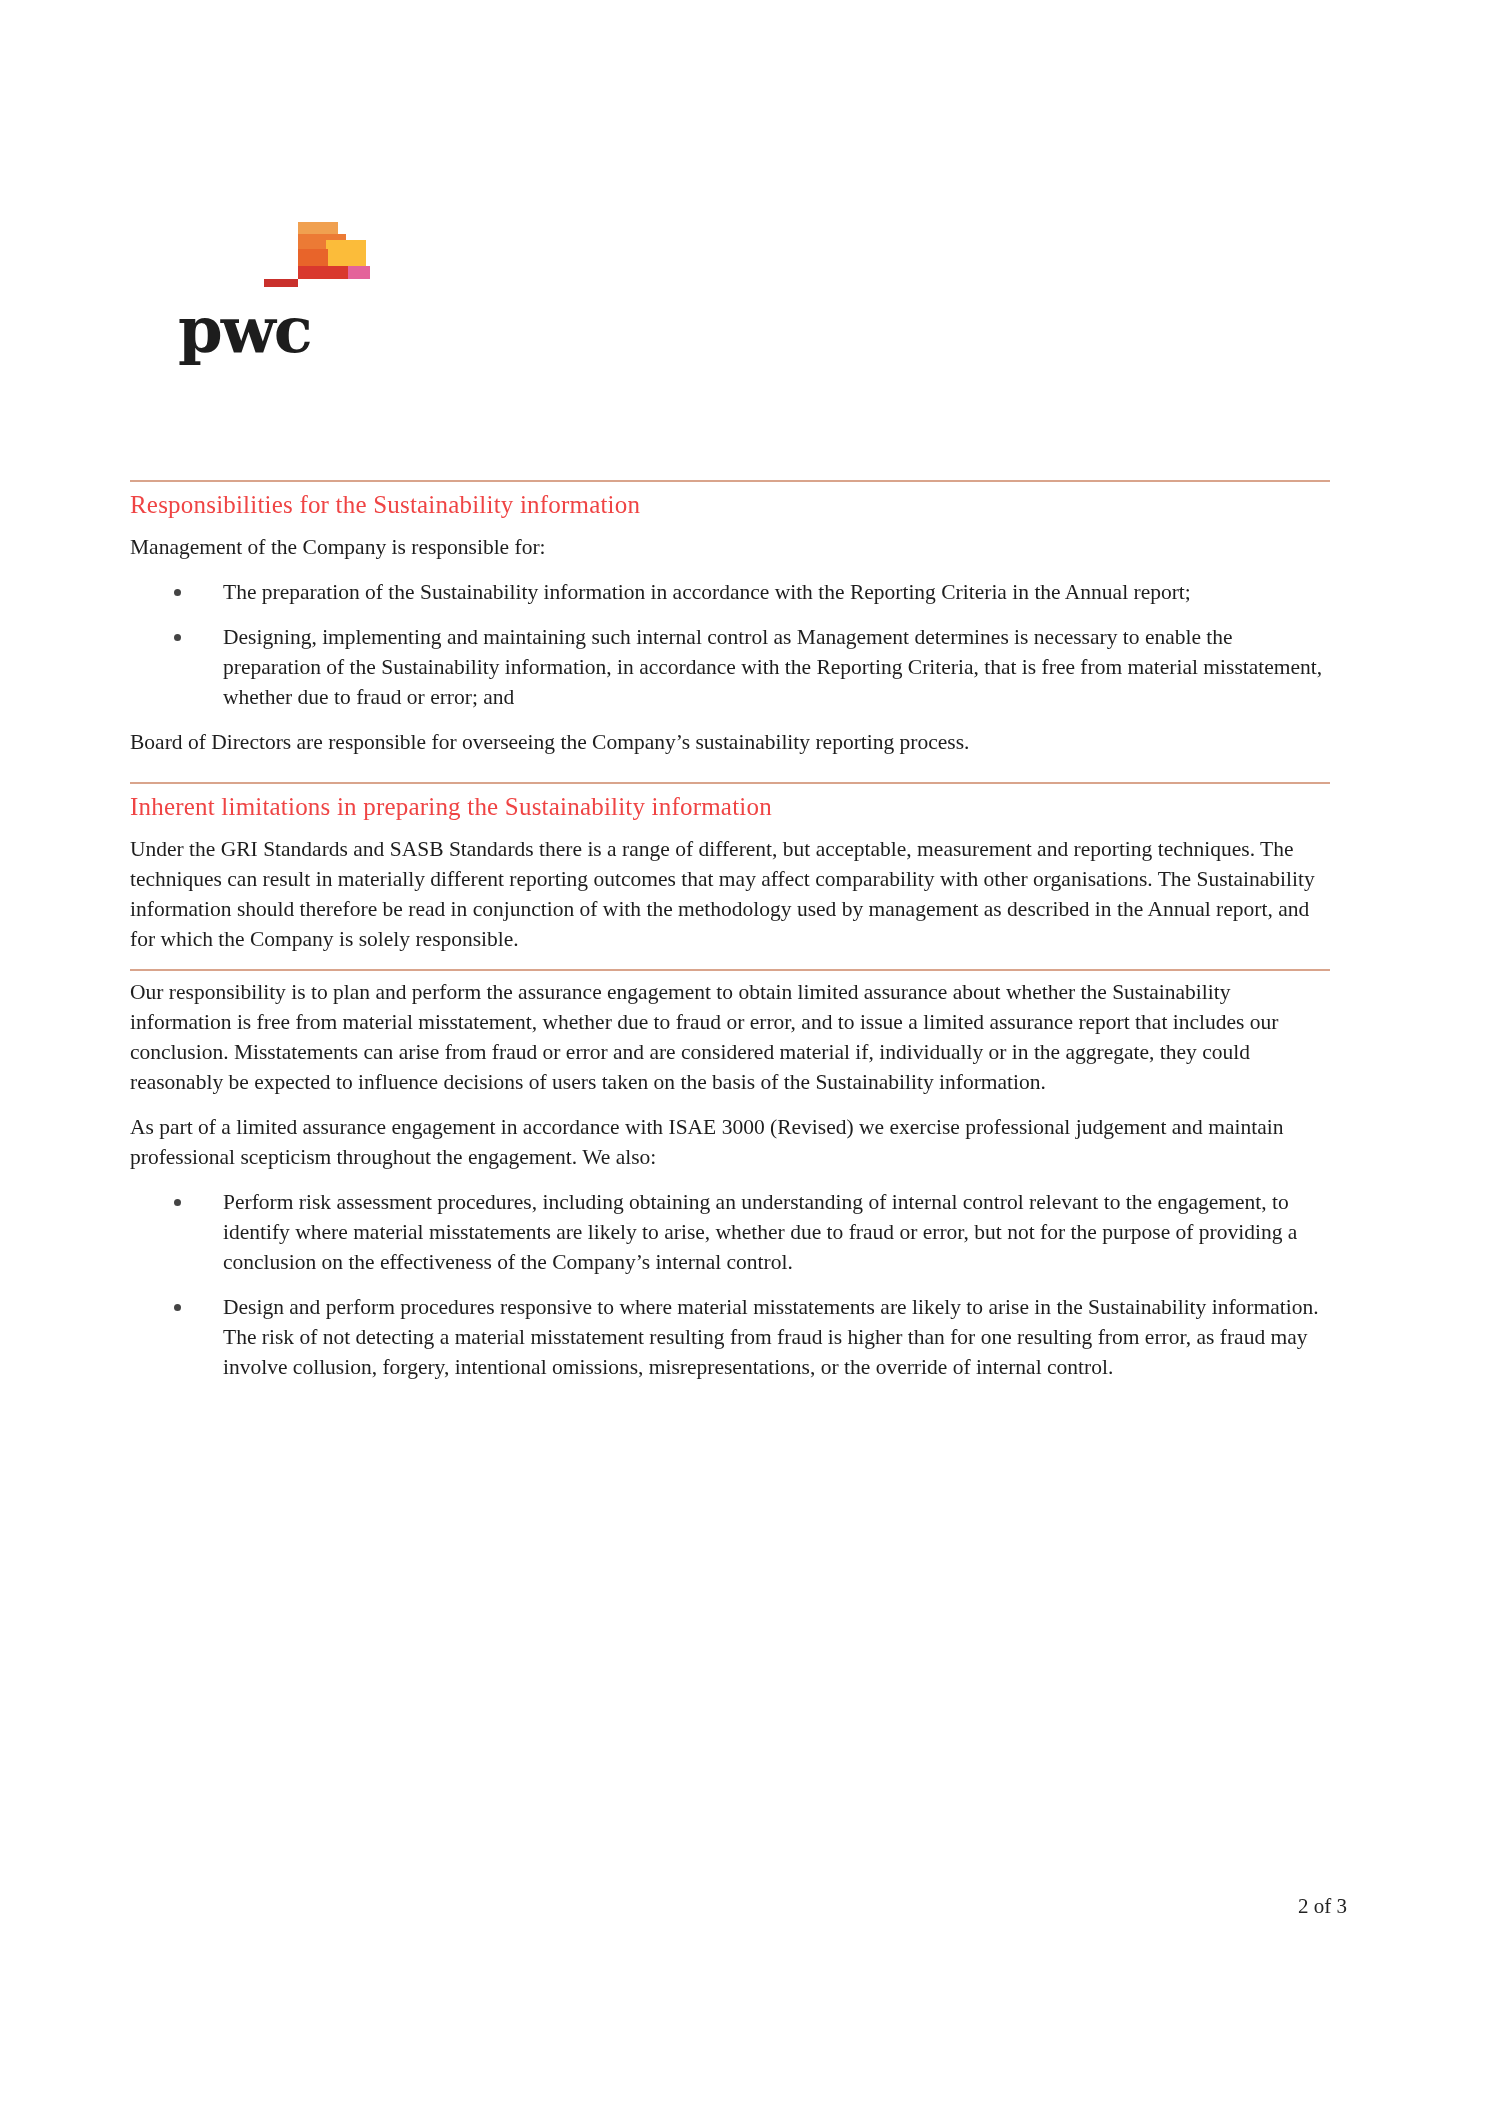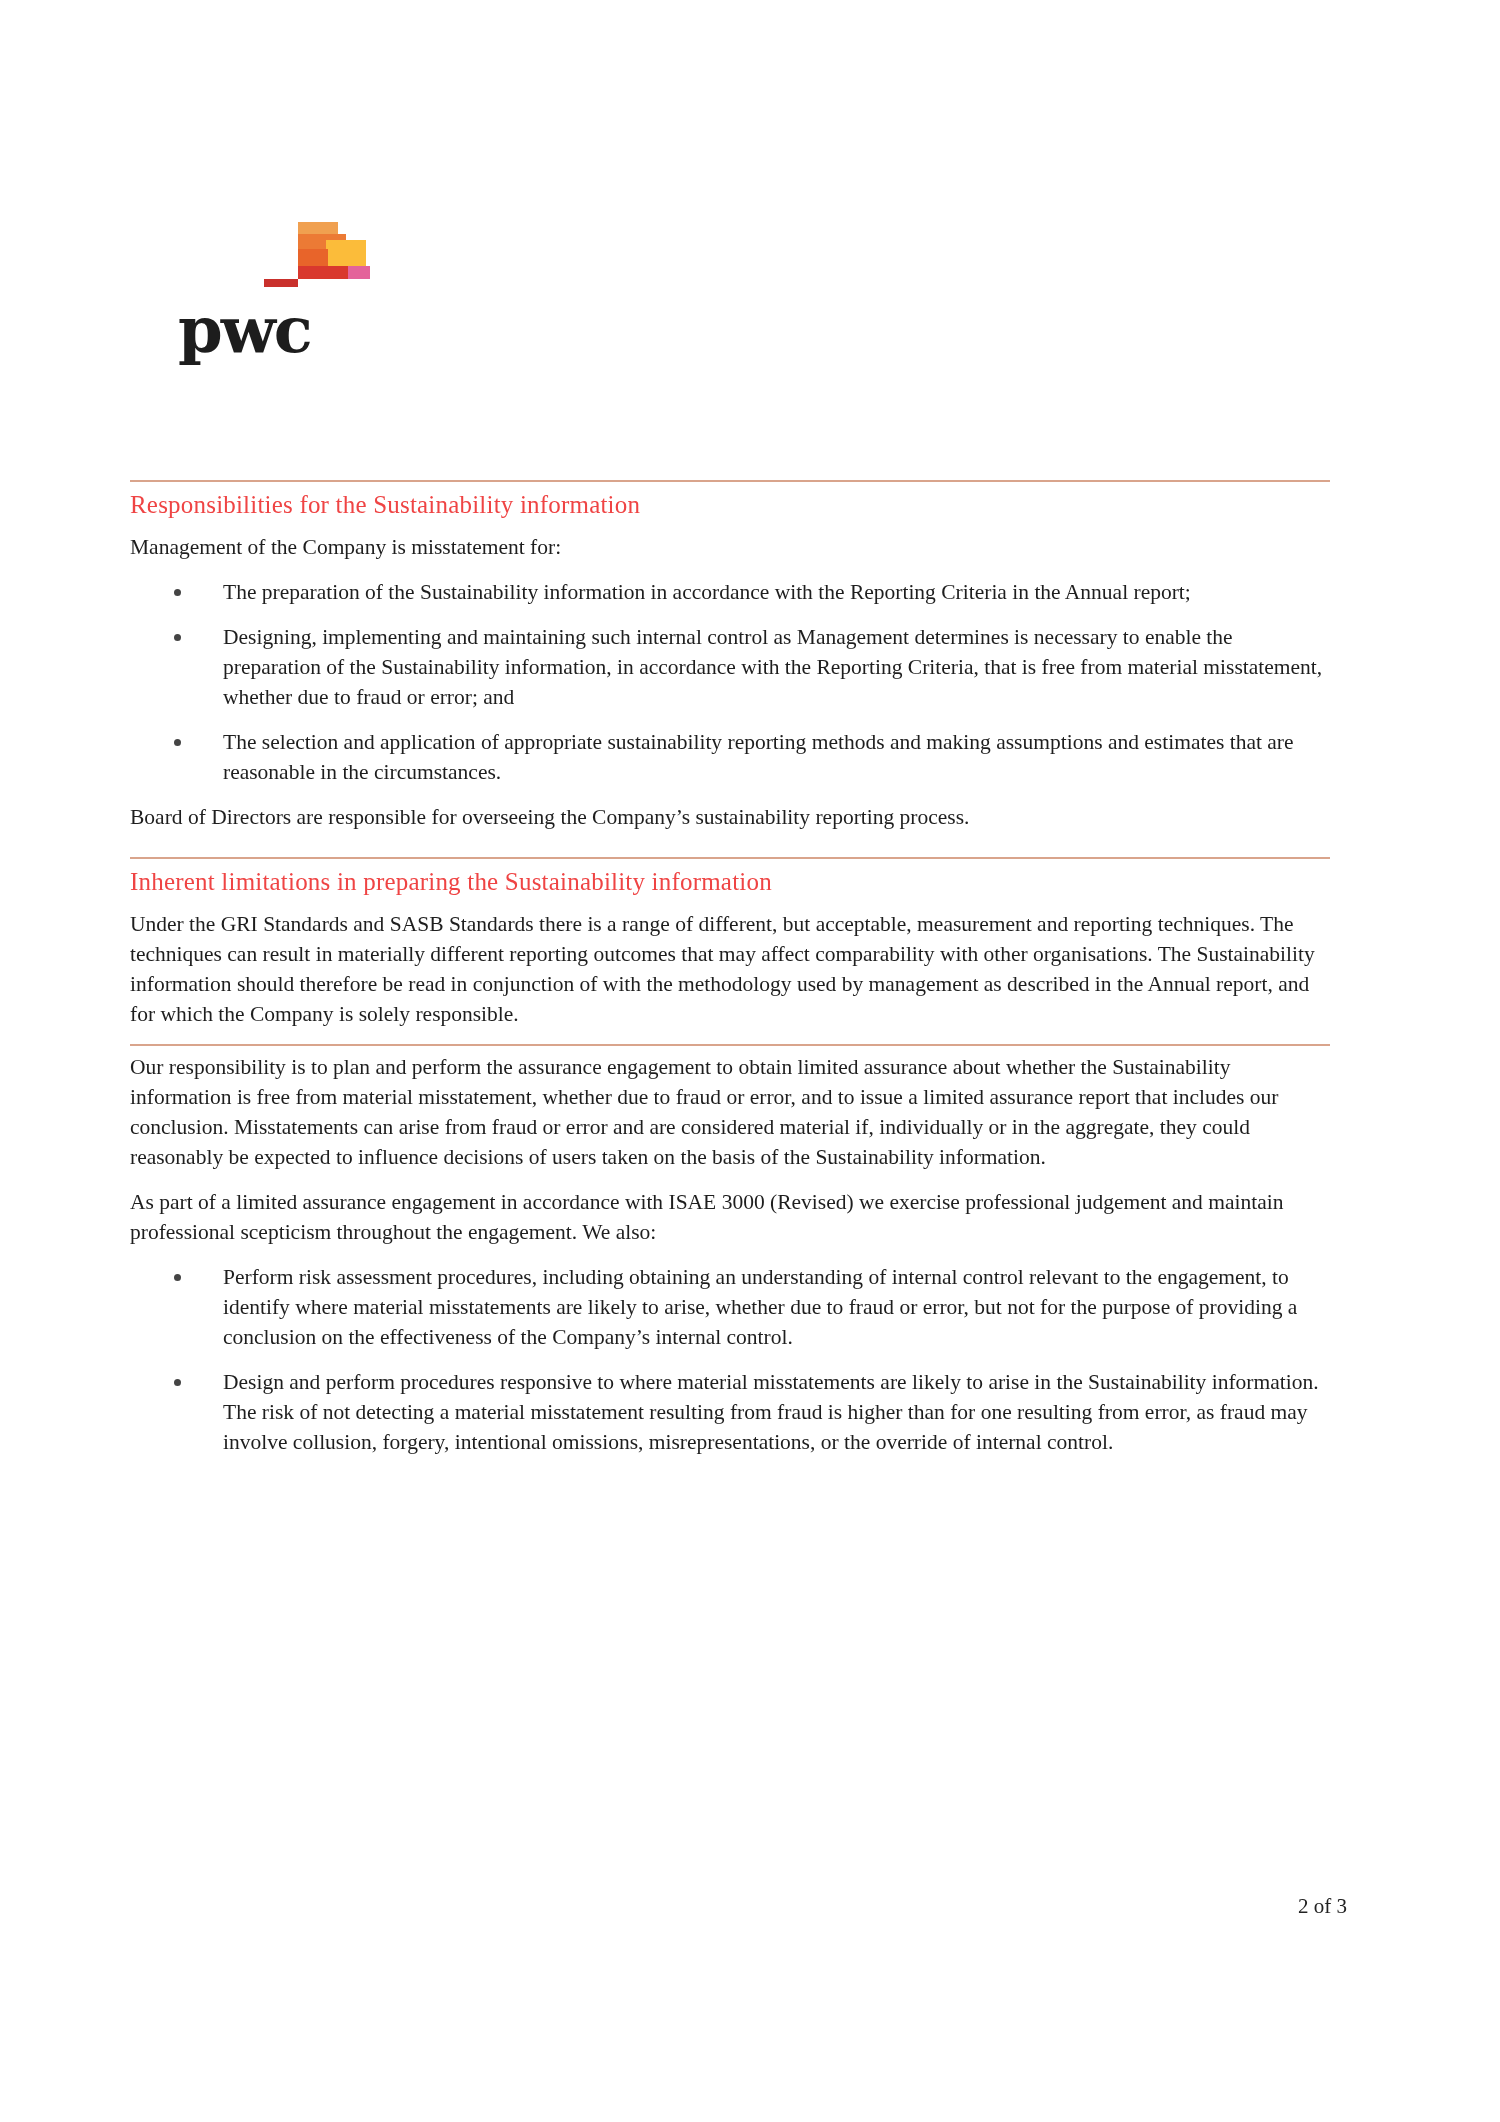--- a/index.html
+++ b/index.html
@@ -38,25 +38,24 @@
     <rect x="86" y="57" width="34" height="8" fill="#c9302c"></rect>
   </svg>
   <div class="word">pwc</div>
 </div>
 
 <div class="content">
 
   <div class="section">
     <div class="rule"></div>
     <h2 class="heading">Responsibilities for the Sustainability information</h2>
-    <p class="body">Management of the Company is misstatement for:</p>
+    <p class="body">Management of the Company is responsible for:</p>
     <ul class="bullets">
       <li><span class="dot"></span><span>The preparation of the Sustainability information in accordance with the Reporting Criteria in the Annual report;</span></li>
       <li><span class="dot"></span><span>Designing, implementing and maintaining such internal control as Management determines is necessary to enable the preparation of the Sustainability information, in accordance with the Reporting Criteria, that is free from material misstatement, whether due to fraud or error; and</span></li>
-      <li><span class="dot"></span><span>The selection and application of appropriate sustainability reporting methods and making assumptions and estimates that are reasonable in the circumstances.</span></li>
     </ul>
     <p class="body">Board of Directors are responsible for overseeing the Company’s sustainability reporting process.</p>
   </div>
 
   <div class="section sec2">
     <div class="rule"></div>
     <h2 class="heading">Inherent limitations in preparing the Sustainability information</h2>
     <p class="body">Under the GRI Standards and SASB Standards there is a range of different, but acceptable, measurement and reporting techniques. The techniques can result in materially different reporting outcomes that may affect comparability with other organisations. The Sustainability information should therefore be read in conjunction of with the methodology used by management as described in the Annual report, and for which the Company is solely responsible.</p>
   </div>
 

